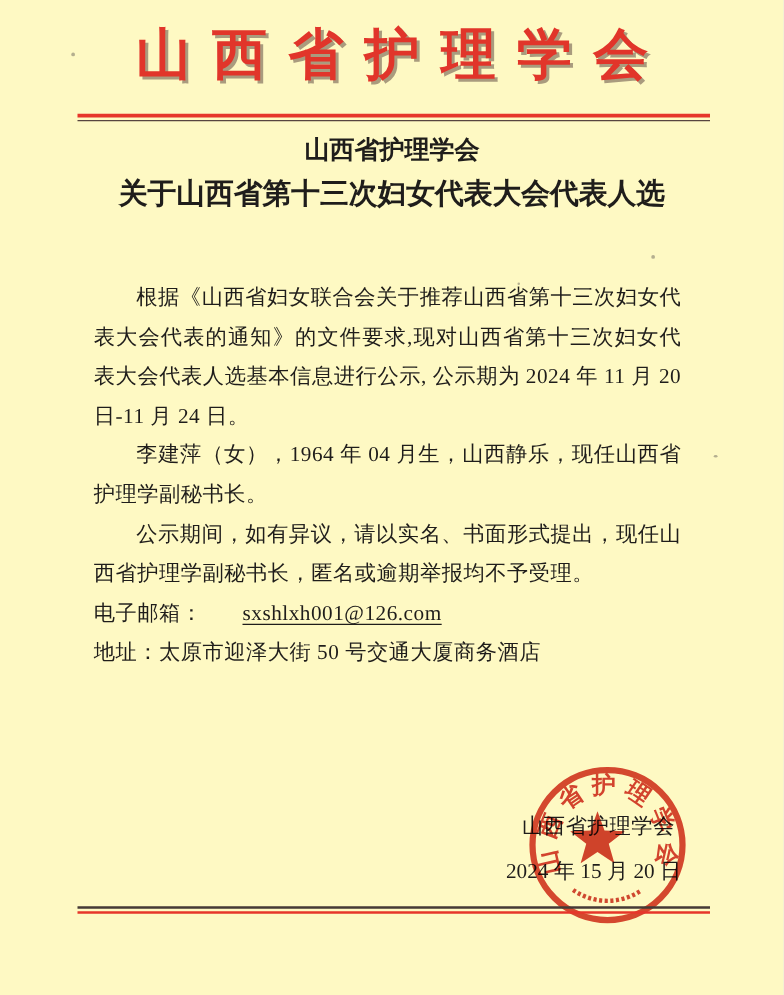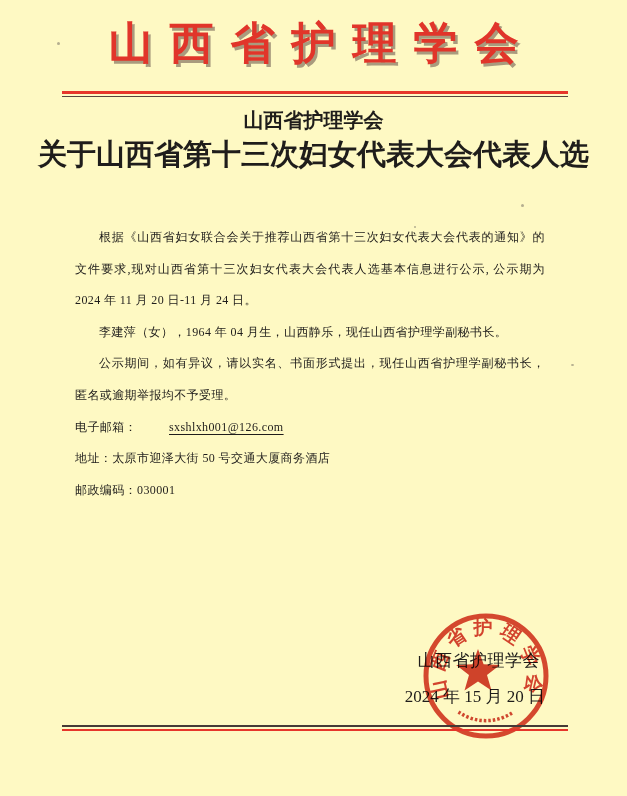--- a/index.html
+++ b/index.html
@@ -33,25 +33,25 @@
     position:absolute;top:725px;left:62px;width:506px;height:2px;
     border-top:2px solid #453a36;
     border-bottom:2.6px solid #e6362a;
   }
   
   .title-block{
     position:absolute;top:105px;left:0;width:627px;text-align:center;
     font-weight:bold;
   }
   .title-org{font-size:20px;line-height:31px;}
-  .title-main{font-size:29px;line-height:37px;}
+  .title-main{font-size:23px;line-height:37px;}
   
   .body-block{
     position:absolute;top:222px;left:75px;width:470px;
-    font-size:12px;line-height:31.6px;
+    font-size:17px;line-height:31.6px;
     text-align:justify;
     letter-spacing:0.4px;
   }
   .body-block p{margin:0;text-indent:2em;}
   .contact-row{text-indent:0;}
   .contact-row .u{text-decoration:underline;text-underline-offset:3px;margin-left:32px;}
   
   .sig-org{
     position:absolute;top:649px;right:87px;
     font-size:17px;letter-spacing:0.5px;white-space:nowrap;
@@ -93,23 +93,20 @@
     <p>根据《山西省妇女联合会关于推荐山西省第十三次妇女代表大会代表的通知》的文件要求,现对山西省第十三次妇女代表大会代表人选基本信息进行公示, 公示期为 2024 年 11 月 20 日-11 月 24 日。</p>
     <p>李建萍（女），1964 年 04 月生，山西静乐，现任山西省护理学副秘书长。</p>
     <p>公示期间，如有异议，请以实名、书面形式提出，现任山西省护理学副秘书长，匿名或逾期举报均不予受理。</p>
 
     <div class="contact-row">
       <span>电子邮箱：</span><span class="u">sxshlxh001@126.com</span>
     </div>
     <div class="contact-row">
       <span>地址：</span><span>太原市迎泽大街 50 号交通大厦商务酒店</span>
     </div>
-    <div class="contact-row">
-      <span>邮政编码：</span><span>030001</span>
-    </div>
   </div>
 
   <div class="sig-org">山西省护理学会</div>
   <div class="sig-date">2024 年 15 月 20 日</div>
 
   <svg class="seal" viewBox="0 0 140 140" xmlns="http://www.w3.org/2000/svg">
     <circle cx="70" cy="70" r="60" fill="none" stroke="#d23a2b" stroke-width="5"></circle>
     <polygon fill="#cc3424" points="62,43 56.4,58.3 40.1,58.9 53,68.9 48.5,84.6 62,75.5 75.5,84.6 71,68.9 83.9,58.9 67.6,58.3"></polygon>
     <defs>
       <path id="sealArc" d="M 30.5,84.4 A 42,42 0 1 1 109.5,84.4" fill="none"></path>

